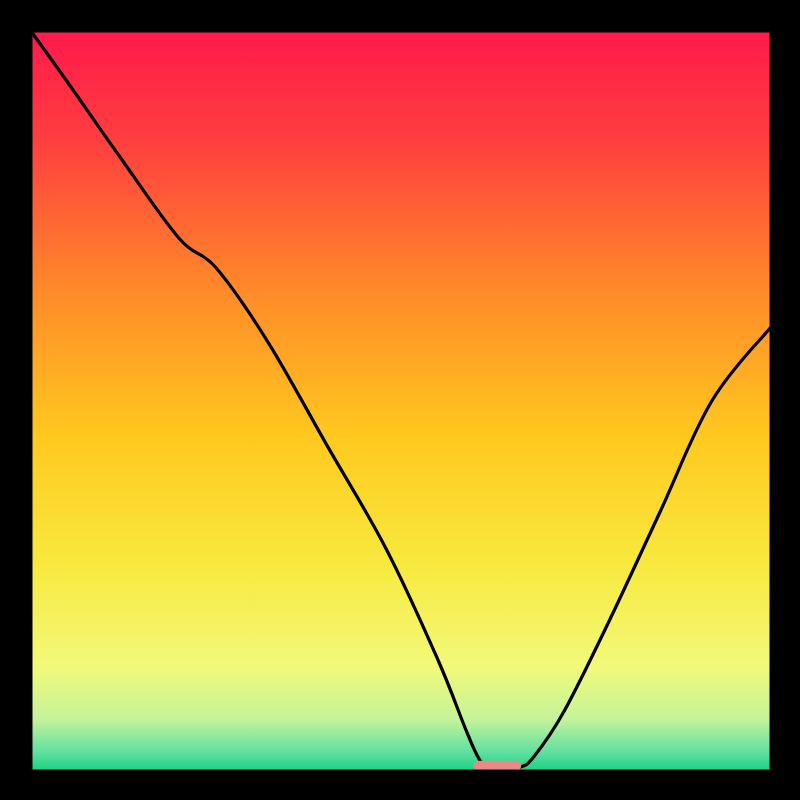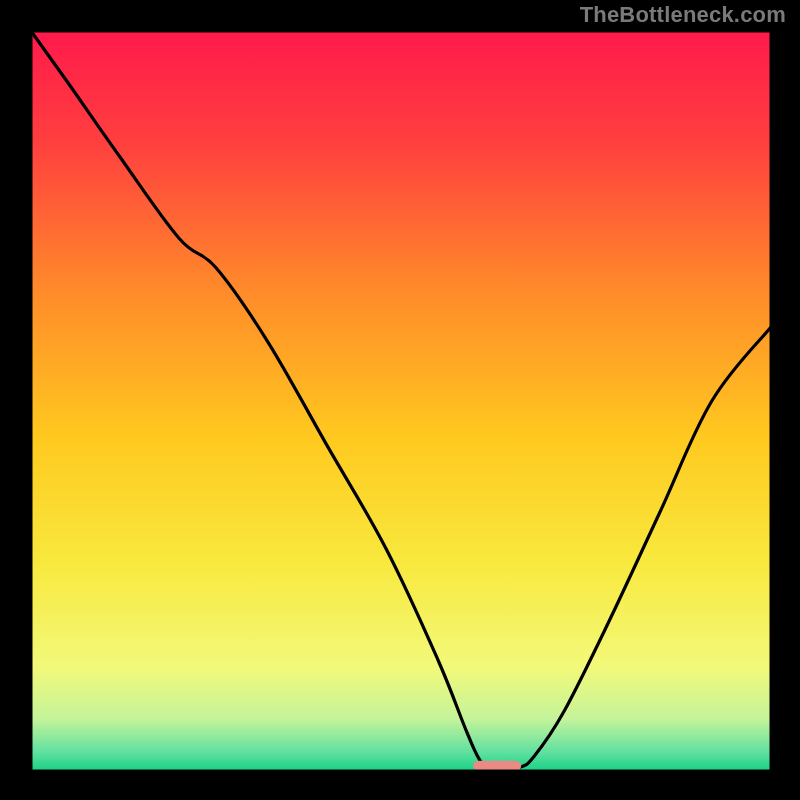--- a/index.html
+++ b/index.html
@@ -55,15 +55,14 @@
 
   <rect x="31" y="31" width="740" height="740" fill="url(#bg-grad)"></rect>
 
   <path id="curve-path" fill="none" stroke="#000000" stroke-width="3.2" stroke-linecap="round" d="M 31 31 C 37.66 40.32399999999999 52.016000000000005 60.15599999999995 68 82.79999999999995 C 83.984 105.44399999999996 99.82 128.828 119.8 156.8 C 139.78 184.77200000000002 161.684 218.22000000000003 179 238.20000000000002 C 196.316 258.18 200.016 249.15199999999996 216 267.79999999999995 C 231.984 286.448 247.82000000000002 309.832 267.8 341.8 C 287.78000000000003 373.76800000000003 305.688 408.10400000000004 327 445.40000000000003 C 348.312 482.696 366.21999999999997 510.372 386.2 549 C 406.18 587.628 423.34800000000007 626.7 438.00000000000006 660 C 452.65200000000004 693.3 459.608 715.352 467.59999999999997 734 C 475.5919999999999 752.648 477.07199999999995 757.606 482.4 763.6 C 487.728 769.594 490.53999999999996 766.634 497.2 767.3 C 503.86 767.9659999999999 512.7400000000001 769.298 519.4000000000001 767.3 C 526.0600000000001 765.3019999999999 526.2080000000001 766.1899999999999 534.2 756.1999999999999 C 542.192 746.2099999999999 550.4799999999999 735.7760000000001 563.8 711.8000000000001 C 577.12 687.8240000000001 590.884 658.964 608.2 623 C 625.5160000000001 587.036 641.352 551.96 660 512 C 678.648 472.04 691.82 434.3 711.8000000000001 401 C 731.7800000000001 367.7 760.344 340.32 771 327"></path>
 
   <rect id="marker-rect" rx="6" ry="6" x="473.15000000000003" y="760.64" width="48.099999999999966" height="10.360000000000014" fill="#ea8b83"></rect>
 
   <rect x="31" y="31" width="740" height="740" fill="none" stroke="#000" stroke-width="3"></rect>
 </svg>
 
-<div class="watermark">TheBottleneck.com</div>
 
 </div>
 
 </body></html>

